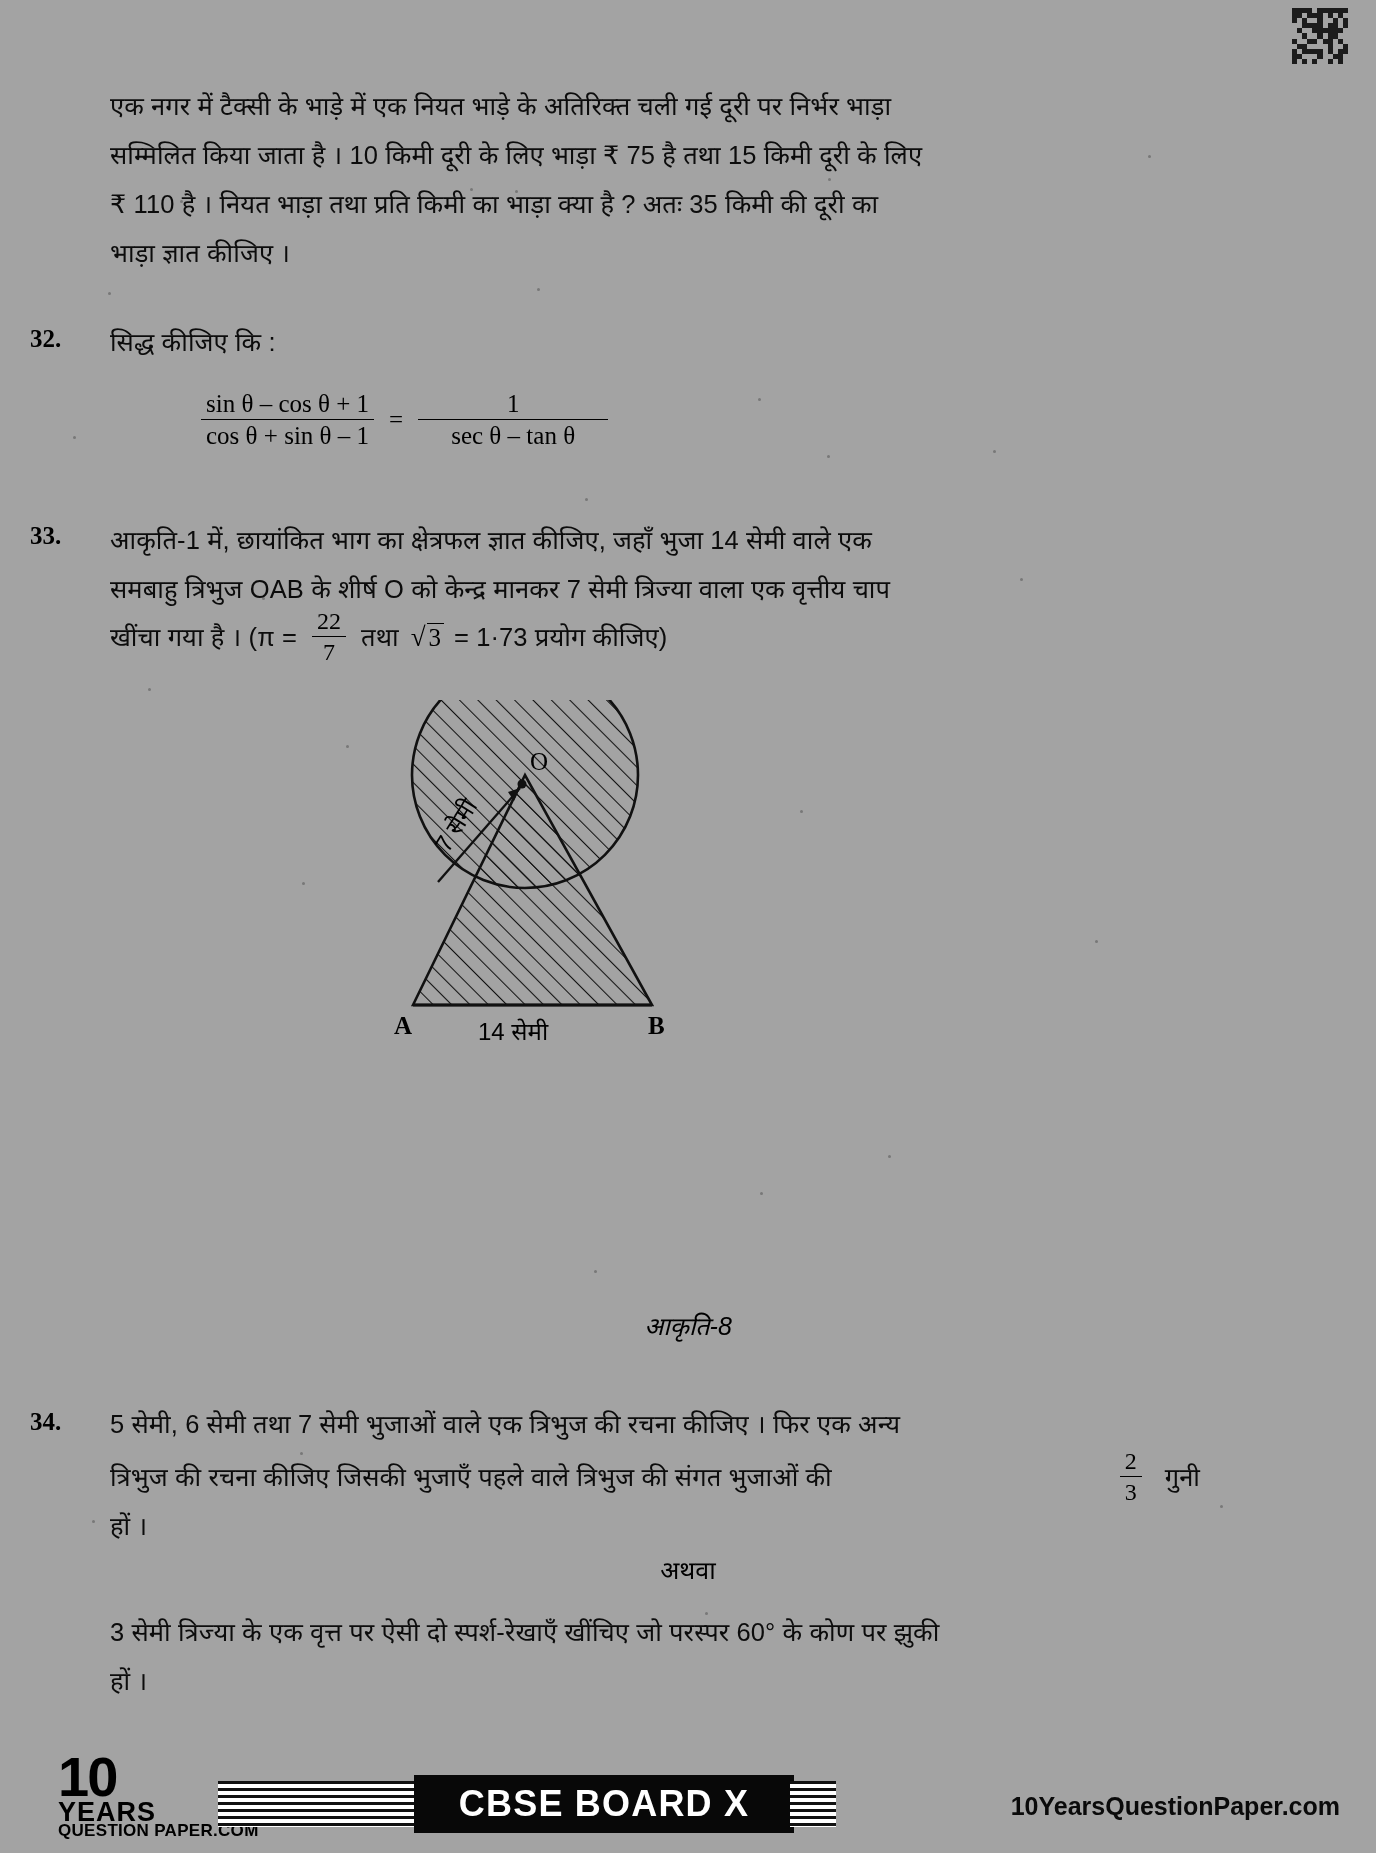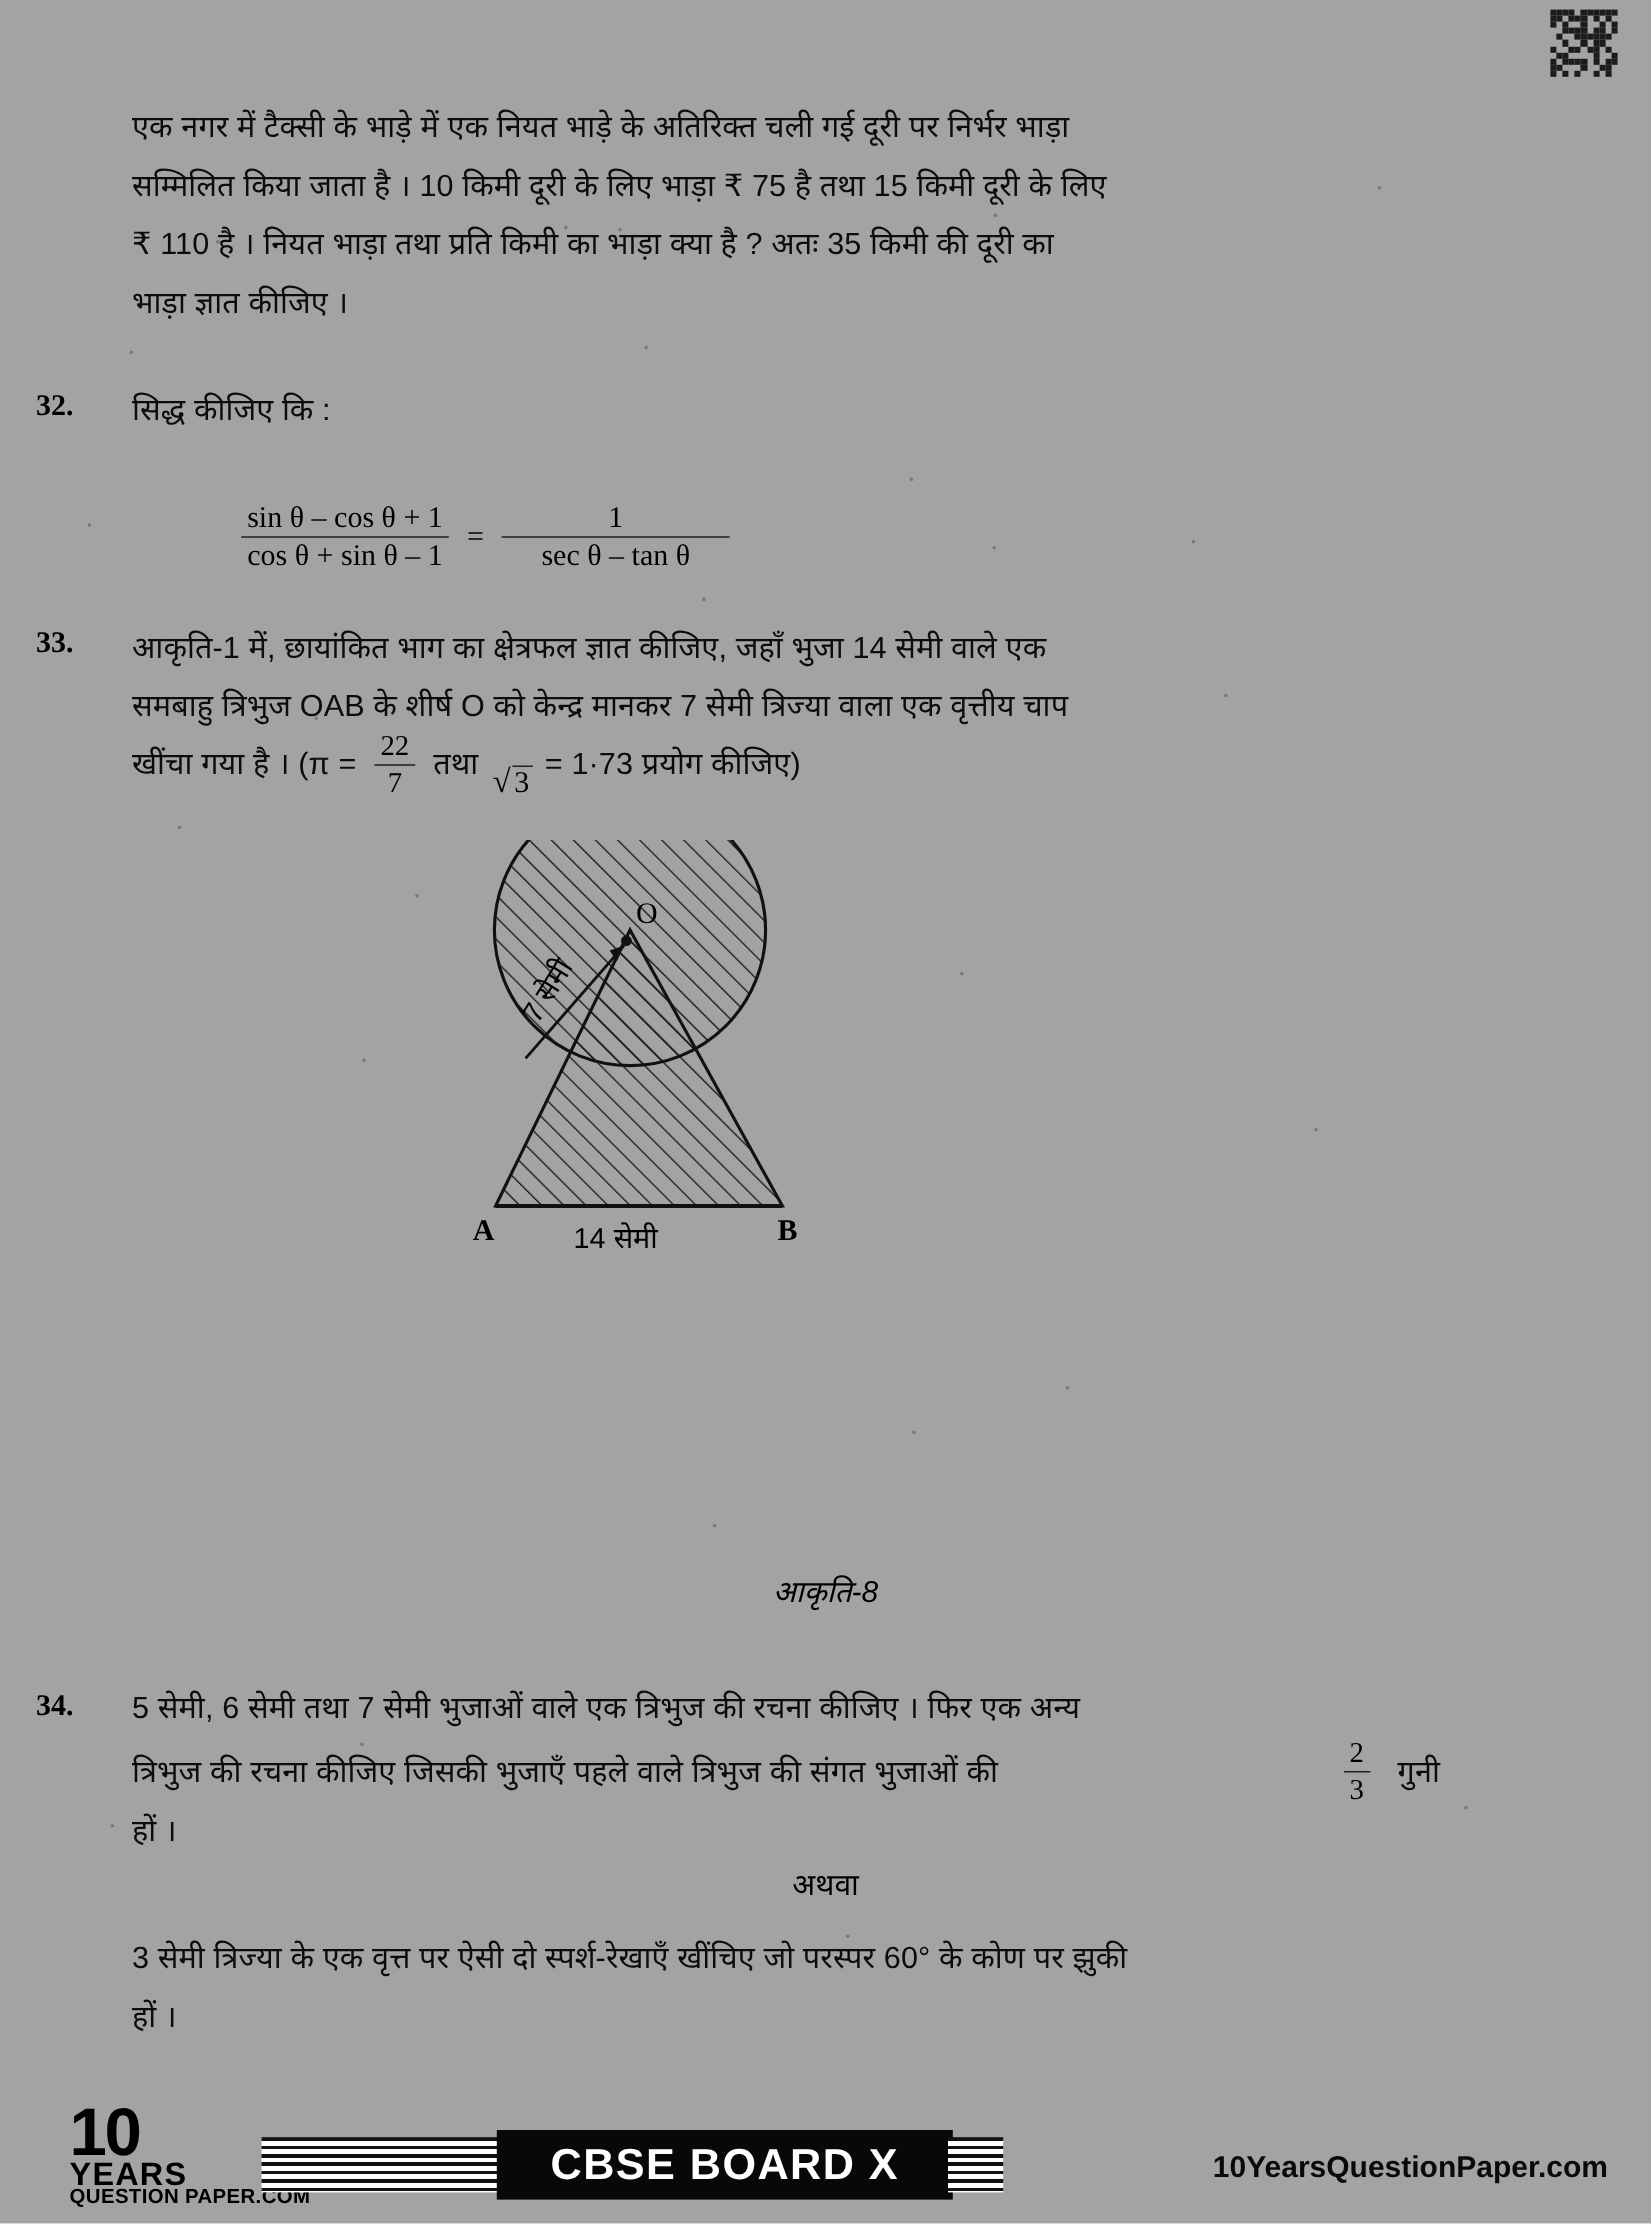--- a/index.html
+++ b/index.html
@@ -53,21 +53,20 @@
   .para-block {
     position: absolute;
     text-align: justify;
     text-justify: inter-word;
   }
 
   
   .math {
     font-family: "Liberation Serif", "DejaVu Serif", serif;
     font-size: 25px;
-    margin-top: 28px;
   }
   .frac {
     display: inline-flex;
     flex-direction: column;
     align-items: center;
     vertical-align: middle;
     margin: 0 5px;
   }
   .frac .num {
     padding: 0 5px 1px 5px;

